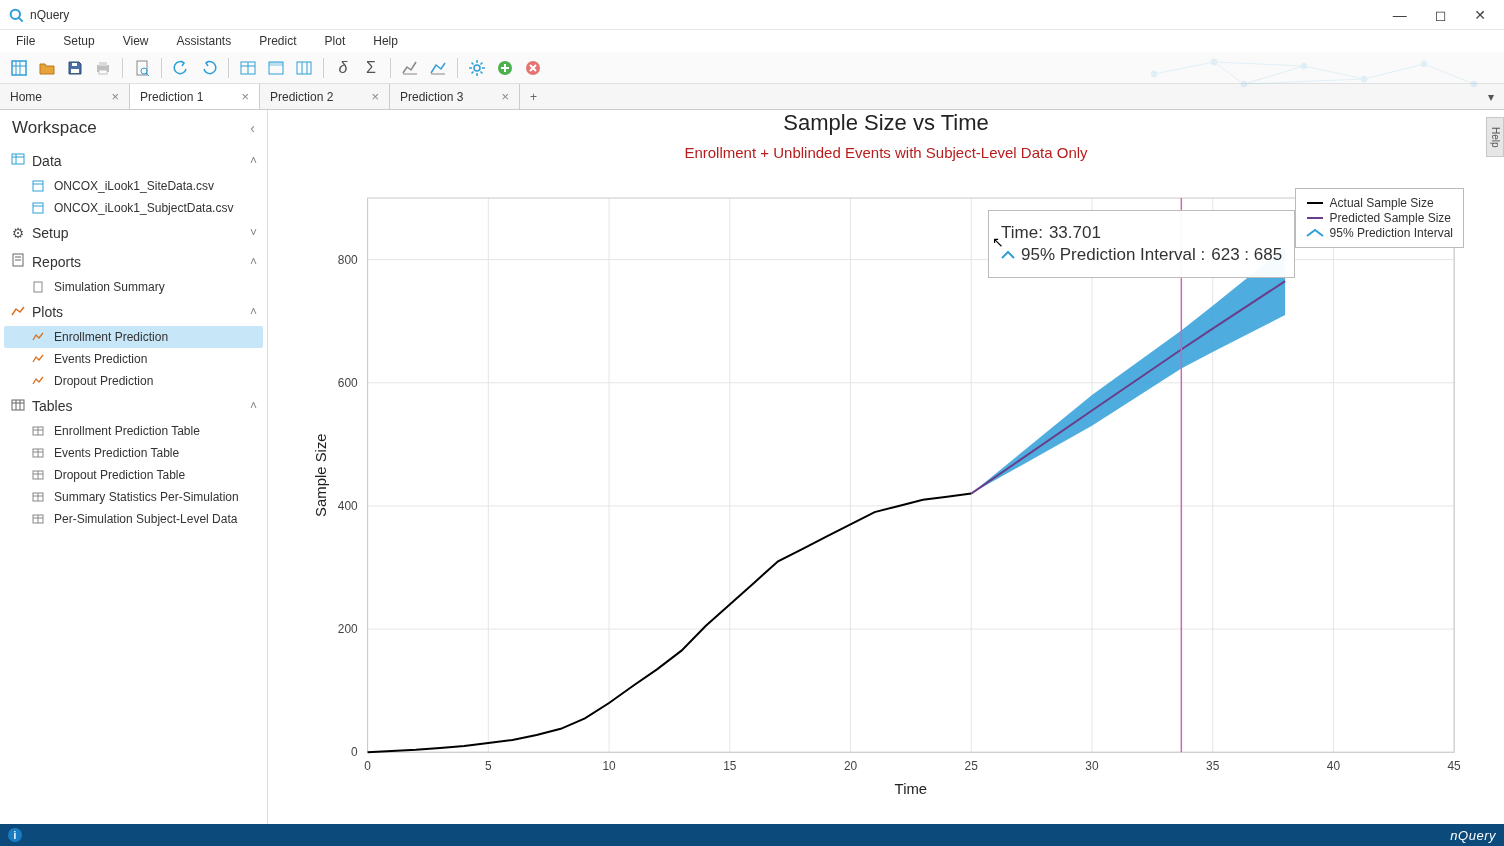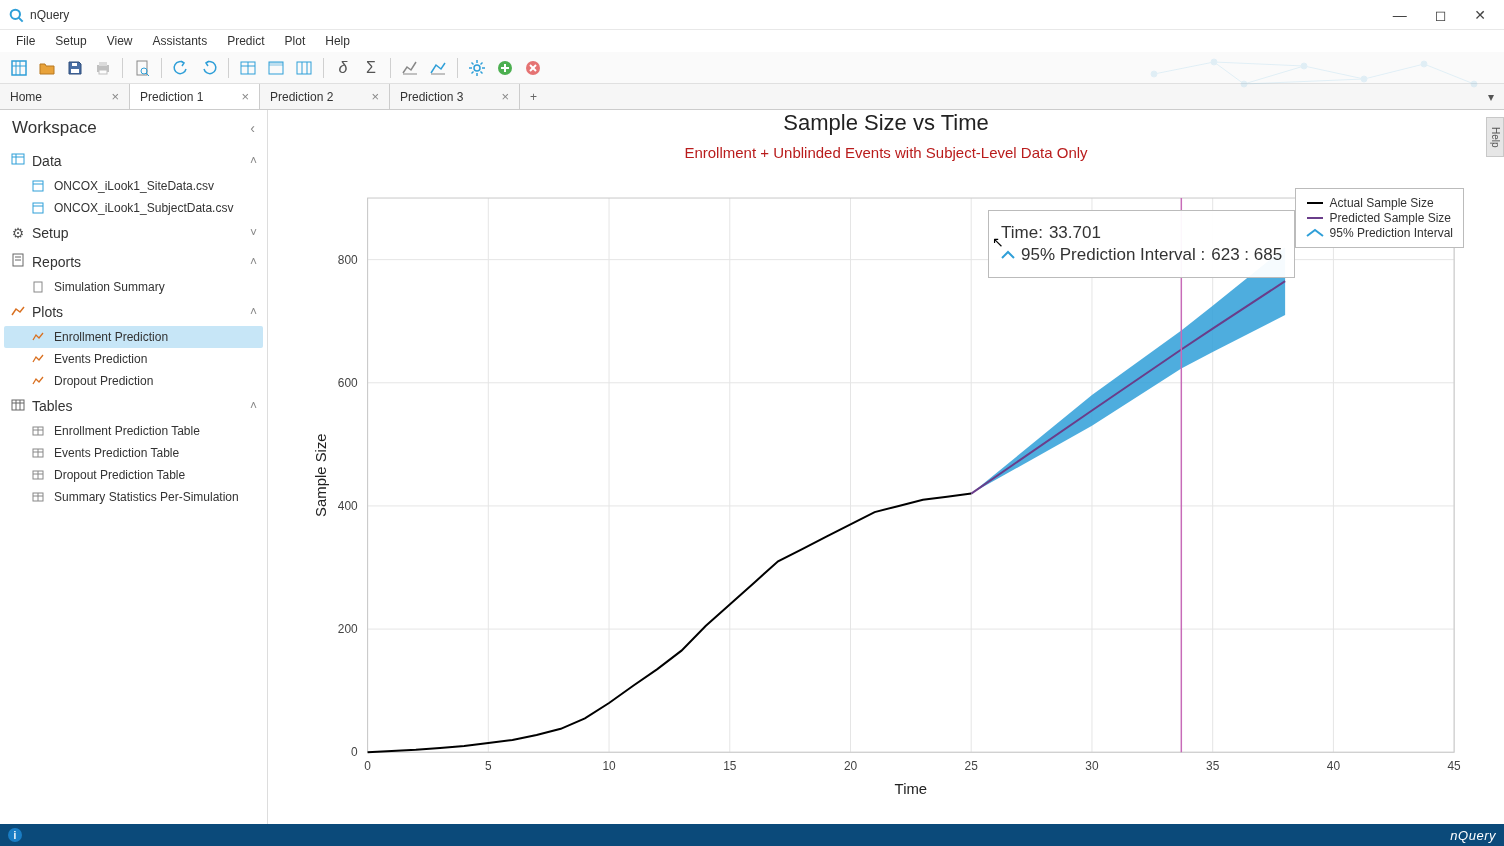--- a/index.html
+++ b/index.html
@@ -6,21 +6,21 @@
 body { width: 1504px; height: 846px; background: #fff; overflow: hidden; position: relative; }
 
 
 .title-bar { height: 30px; display: flex; align-items: center; padding: 0 8px; background: #fff; border-bottom: 1px solid #e8e8e8; }
 .title-bar .logo { width: 16px; height: 16px; margin-right: 6px; }
 .title-bar .title { font-size: 12px; color: #333; }
 .title-bar .win-controls { margin-left: auto; display: flex; gap: 28px; padding-right: 10px; }
 .title-bar .win-controls span { font-size: 14px; color: #444; cursor: pointer; }
 
 
-.menu-bar { height: 22px; display: flex; align-items: center; padding: 0 8px; background: #fff; font-size: 12px; color: #333; gap: 4px; }
+.menu-bar { height: 22px; display: flex; align-items: center; padding: 0 8px; background: #fff; font-size: 12px; color: #333; gap: 12px; }
 .menu-bar span { padding: 2px 8px; cursor: pointer; }
 
 
 .toolbar { height: 32px; display: flex; align-items: center; padding: 0 6px; background: #fafafa; border-bottom: 1px solid #e0e0e0; gap: 2px; }
 .toolbar .tb-btn { width: 26px; height: 26px; display: flex; align-items: center; justify-content: center; cursor: pointer; border-radius: 2px; }
 .toolbar .sep { width: 1px; height: 20px; background: #d0d0d0; margin: 0 4px; }
 .bg-decor { position: absolute; right: 0; top: 54px; width: 380px; height: 42px; opacity: 0.12; pointer-events: none; }
 
 
 .tab-strip { height: 26px; display: flex; align-items: stretch; background: #f6f6f6; border-bottom: 1px solid #ccc; font-size: 12px; }
@@ -385,20 +385,30 @@
       </div>
     <div class="ws-item">
         <span class="item-icon">
           <svg width="12" height="10" viewBox="0 0 12 10">
             <rect x="1" y="1" width="10" height="8" fill="none" stroke="#888"></rect>
             <line x1="1" y1="4" x2="11" y2="4" stroke="#888"></line>
             <line x1="6" y1="1" x2="6" y2="9" stroke="#888"></line>
           </svg>
         </span>
         <span>Summary Statistics Per-Simulation</span>
+      </div>
+    <div class="ws-item">
+        <span class="item-icon">
+          <svg width="12" height="10" viewBox="0 0 12 10">
+            <rect x="1" y="1" width="10" height="8" fill="none" stroke="#888"></rect>
+            <line x1="1" y1="4" x2="11" y2="4" stroke="#888"></line>
+            <line x1="6" y1="1" x2="6" y2="9" stroke="#888"></line>
+          </svg>
+        </span>
+        <span>Per-Simulation Subject-Level Data</span>
       </div>
   </div>
 
   <div class="content">
     <div class="help-tab">Help</div>
     <div class="chart-title">Sample Size vs Time</div>
     <div class="chart-subtitle">Enrollment + Unblinded Events with Subject-Level Data Only</div>
     <div class="chart-wrap">
       <svg id="chart-svg" width="100%" height="100%" viewBox="0 0 1174 618">
           <line x1="60" y1="10" x2="60" y2="568" stroke="#e5e5e5"></line>

